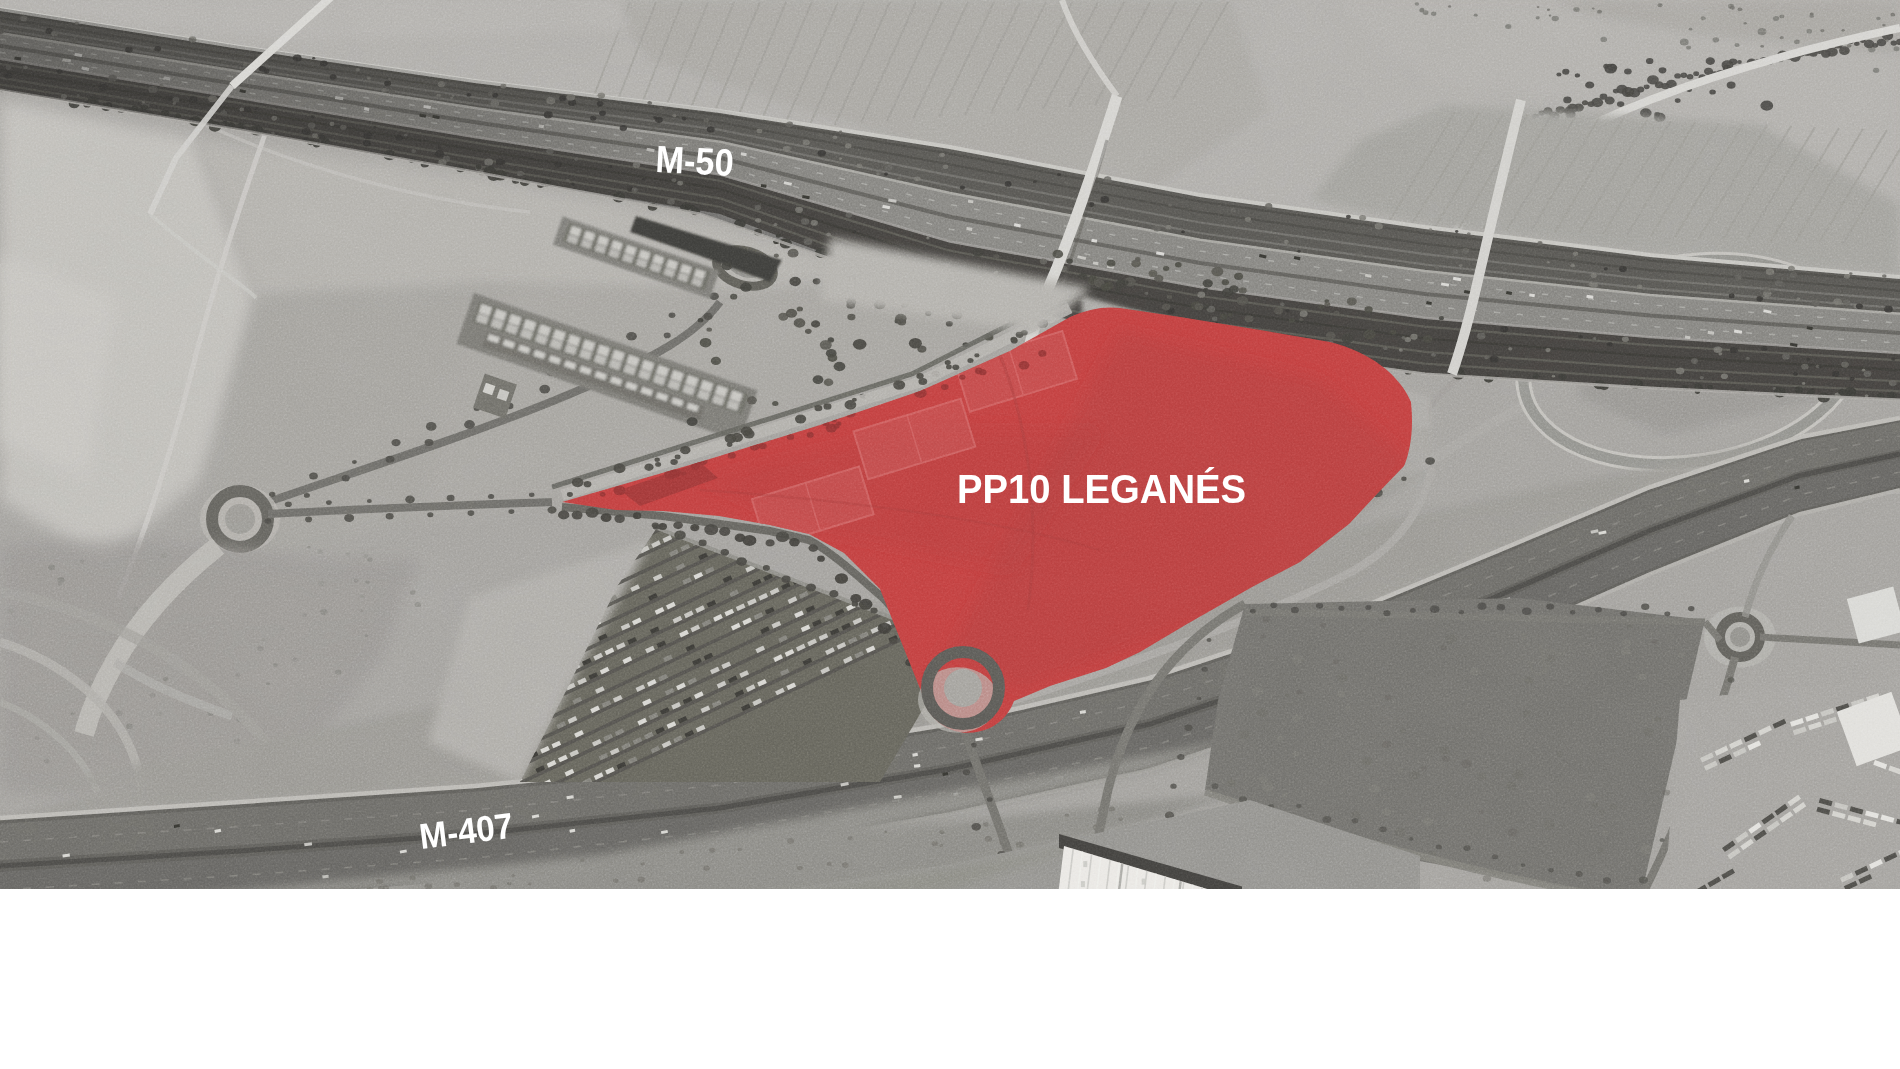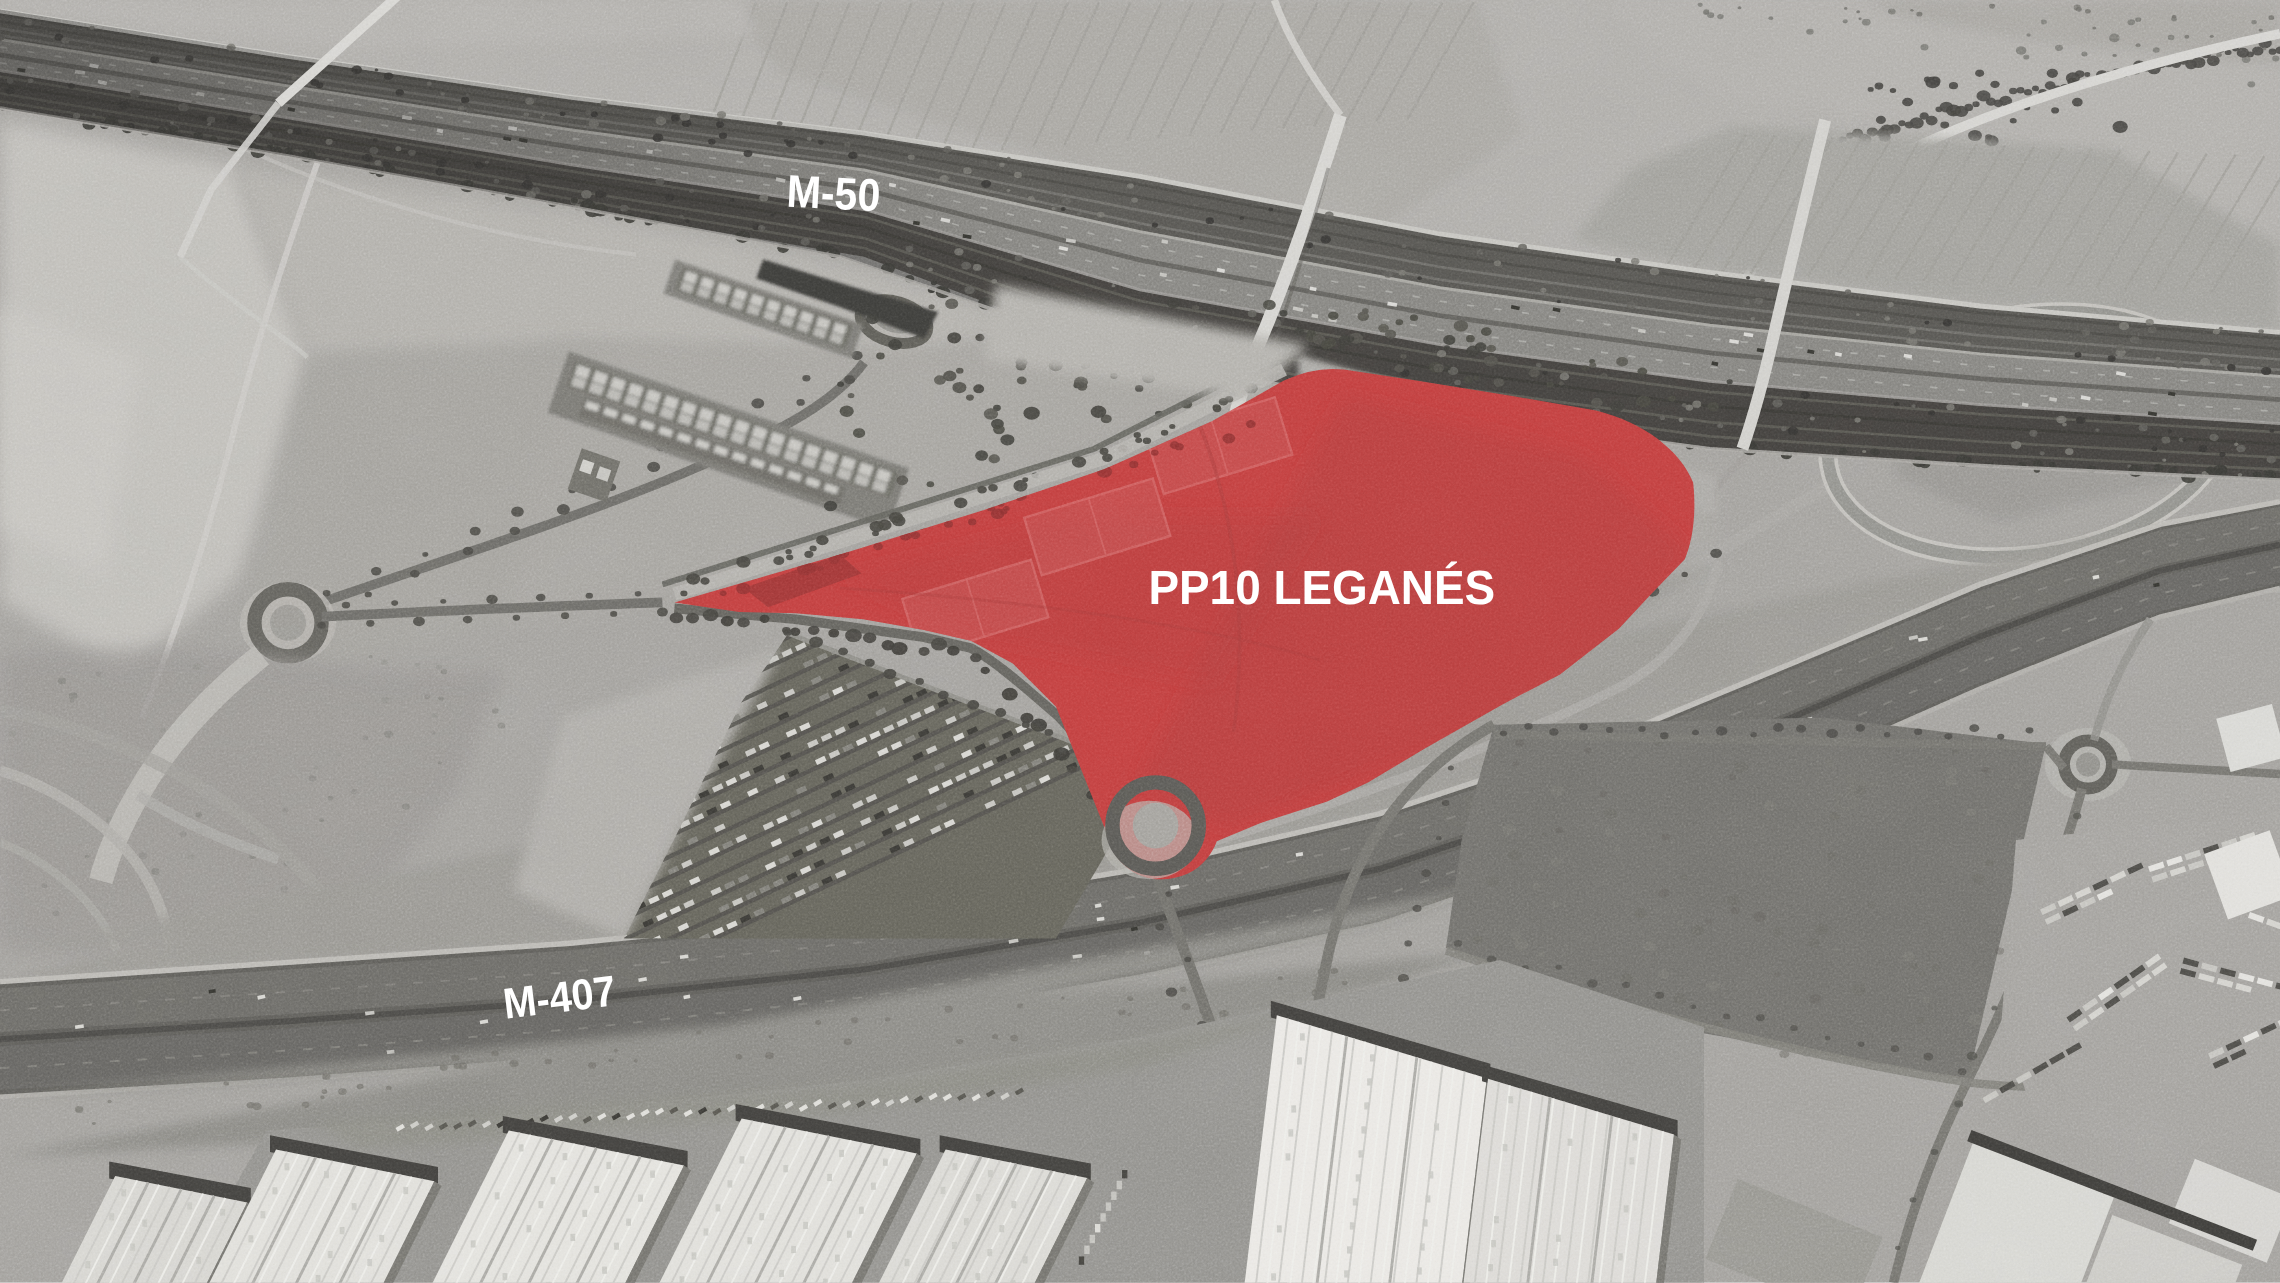--- a/index.html
+++ b/index.html
@@ -1,13 +1,13 @@
 <!DOCTYPE html>
 <html><head><meta charset="utf-8"><title>PP10</title>
-<style>html,body{margin:0;padding:0;background:#fff}#c{position:relative;width:1900px;height:1069px;overflow:hidden}</style>
+<style>html,body{margin:0;padding:0;background:#fff}#c{position:relative;width:1900px;height:889px;overflow:hidden}</style>
 </head><body>
 <div id="c">
 <svg width="1900" height="1069" viewBox="0 0 1900 1069">
 <defs>
 <filter id="b1" x="-30%" y="-30%" width="160%" height="160%">
           <feGaussianBlur stdDeviation="1.2"></feGaussianBlur>
         </filter>
 <filter id="b2" x="-30%" y="-30%" width="160%" height="160%">
           <feGaussianBlur stdDeviation="2.5"></feGaussianBlur>
         </filter>

